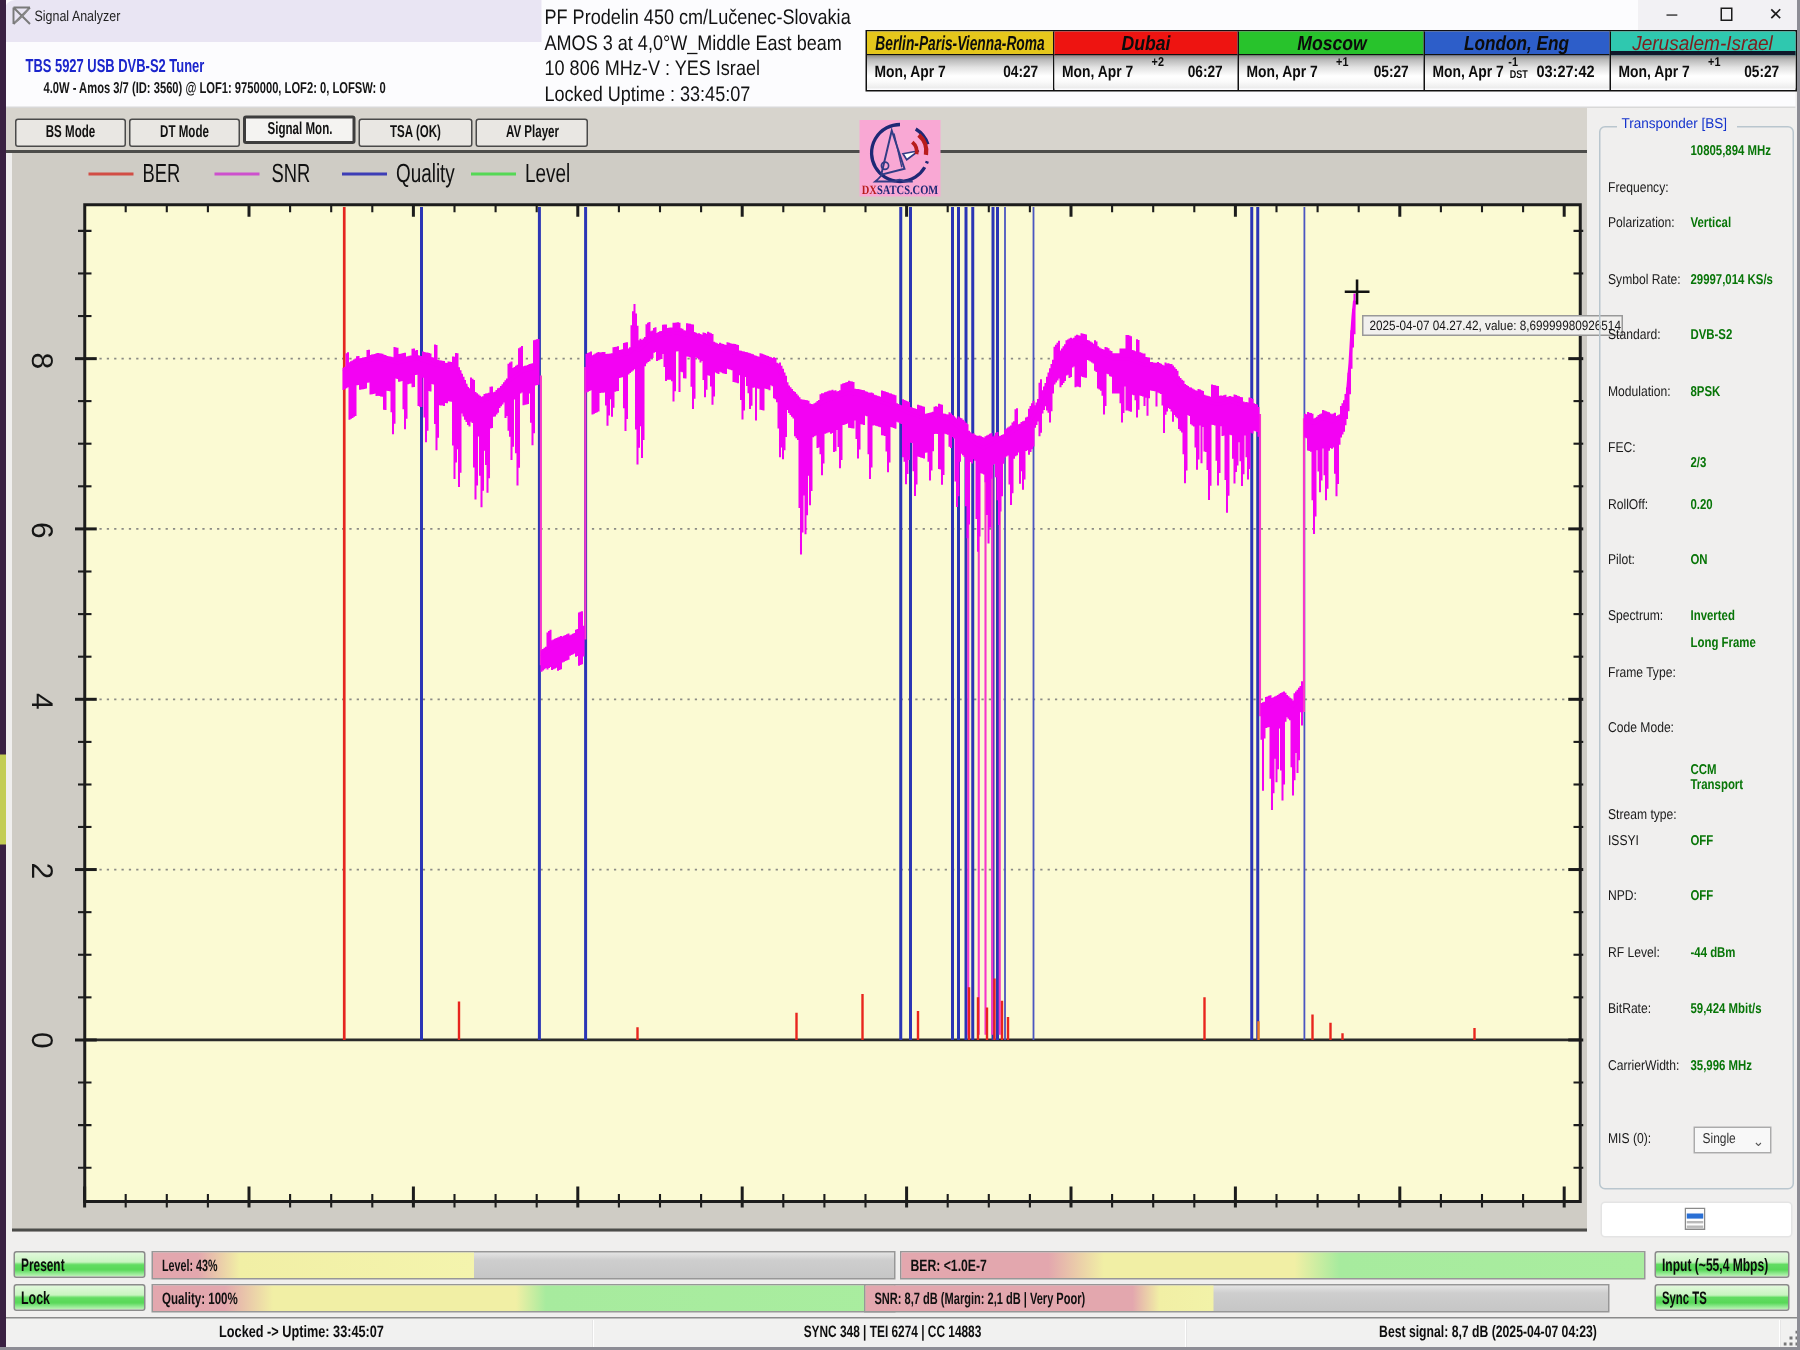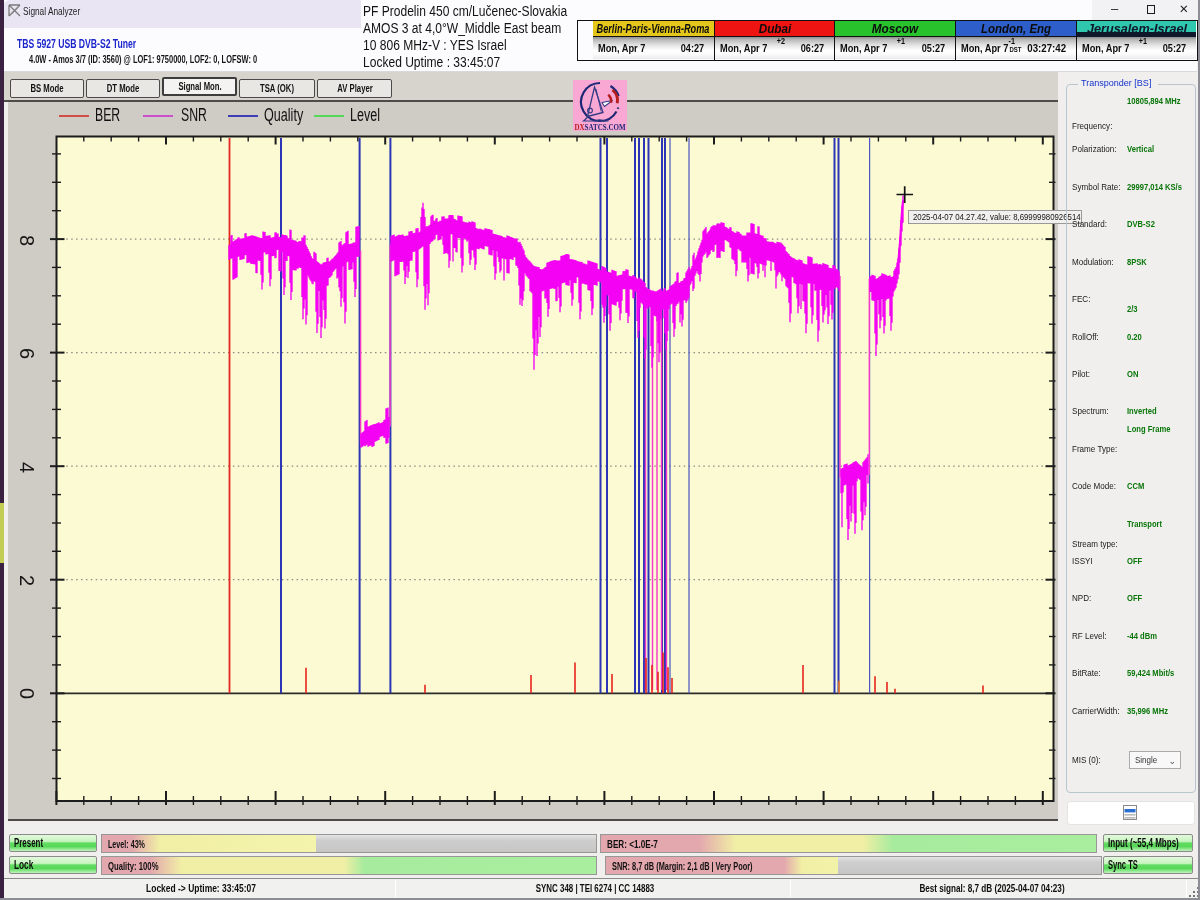--- a/index.html
+++ b/index.html
@@ -38,21 +38,21 @@
 <div class="ab" style="left:17px;top:36.5px;font-size:12.5px;font-weight:bold;color:#1b25cc"><span style="display:inline-block;transform:scaleX(0.69);transform-origin:left center;white-space:nowrap">TBS 5927 USB DVB-S2 Tuner</span></div>
 <div class="ab" style="left:29px;top:52.5px;font-size:10.5px;font-weight:bold;color:#151515"><span style="display:inline-block;transform:scaleX(0.71);transform-origin:left center;white-space:nowrap">4.0W - Amos 3/7 (ID: 3560) @ LOF1: 9750000, LOF2: 0, LOFSW: 0</span></div>
 
 <div class="ab" style="left:363px;top:3px;font-size:14px;color:#121212;line-height:17.1px;transform:scaleX(0.86);transform-origin:left top;white-space:nowrap">
 PF Prodelin 450 cm/Lučenec-Slovakia<br>
 AMOS 3 at 4,0°W_Middle East beam<br>
 10 806 MHz-V : YES Israel<br>
 Locked Uptime : 33:45:07</div>
 
 <div class="ab" style="left:577px;top:19.5px;width:620.5px;height:41.5px;border:1.5px solid #111;display:flex">
-<div style="position:relative;width:124.1px;margin-left:15px;">
+<div style="position:relative;width:124.1px;">
 <div style="position:relative;height:16.5px;background:#e5c71c;border-bottom:1px solid #111;font-size:13.5px;font-weight:bold;font-style:italic;line-height:15.5px;color:#0c0c0c">
         <span style="position:absolute;left:50%;transform:translateX(-50%) scaleX(0.68);transform-origin:center;white-space:nowrap">Berlin-Paris-Vienna-Roma</span>
       </div>
 <div style="position:relative;height:22px;background:linear-gradient(180deg,#8f8f8f 0%,#b8b8b8 12%,#e2e2e2 36%,#ffffff 62%,#fbfbfb 78%,#ebebeb 100%);font-weight:bold;font-size:11px;color:#0c0c0c">
 <span style="position:absolute;left:5px;top:4.5px;display:inline-block;transform:scaleX(0.84);transform-origin:left center;white-space:nowrap">Mon, Apr 7</span>
 <span style="position:absolute;right:10px;top:4.5px;display:inline-block;transform:scaleX(0.83);transform-origin:right center;white-space:nowrap">04:27</span>
       </div>
     </div>
     <div style="position:relative;width:124.1px;border-left:1.5px solid #111;">
 <div style="position:relative;height:16.5px;background:#ee1411;border-bottom:1px solid #111;font-size:13.5px;font-weight:bold;font-style:italic;line-height:15.5px;color:#0c0c0c">
@@ -79,21 +79,21 @@
         <span style="position:absolute;left:50%;transform:translateX(-50%) scaleX(0.85);transform-origin:center;white-space:nowrap">London, Eng</span>
       </div>
 <div style="position:relative;height:22px;background:linear-gradient(180deg,#8f8f8f 0%,#b8b8b8 12%,#e2e2e2 36%,#ffffff 62%,#fbfbfb 78%,#ebebeb 100%);font-weight:bold;font-size:11px;color:#0c0c0c">
 <span style="position:absolute;left:5px;top:4.5px;display:inline-block;transform:scaleX(0.84);transform-origin:left center;white-space:nowrap">Mon, Apr 7</span>
         <div style="position:absolute;right:60px;top:-1.5px;font-size:8.5px;font-weight:bold"><span style="display:inline-block;transform:scaleX(0.85)">-1</span></div>
         <div style="position:absolute;right:53px;top:7.5px;font-size:7.5px;font-weight:bold"><span style="display:inline-block;transform:scaleX(0.8)">DST</span></div>
 <span style="position:absolute;right:10px;top:4.5px;display:inline-block;transform:scaleX(0.88);transform-origin:right center;white-space:nowrap">03:27:42</span>
       </div>
     </div>
     <div style="position:relative;width:124.1px;border-left:1.5px solid #111;">
-<div style="position:relative;height:16.5px;background:#2fc8af;border-bottom:5px solid #0f172a;font-size:13.5px;font-weight:bold;font-style:italic;line-height:15.5px;color:#0f172a">
+<div style="position:relative;height:16.5px;background:#2fc8af;border-bottom:3px solid #0f172a;font-size:13.5px;font-weight:normal;font-style:italic;line-height:15.5px;color:#7f1d1d">
         <span style="position:absolute;left:50%;transform:translateX(-50%) scaleX(0.94);transform-origin:center;white-space:nowrap">Jerusalem-Israel</span>
       </div>
 <div style="position:relative;height:22px;background:linear-gradient(180deg,#8f8f8f 0%,#b8b8b8 12%,#e2e2e2 36%,#ffffff 62%,#fbfbfb 78%,#ebebeb 100%);font-weight:bold;font-size:11px;color:#0c0c0c">
 <span style="position:absolute;left:5px;top:4.5px;display:inline-block;transform:scaleX(0.84);transform-origin:left center;white-space:nowrap">Mon, Apr 7</span>
         <div style="position:absolute;right:49px;top:-1.5px;font-size:8.5px;font-weight:bold"><span style="display:inline-block;transform:scaleX(0.85)">+1</span></div>
 <span style="position:absolute;right:10px;top:4.5px;display:inline-block;transform:scaleX(0.83);transform-origin:right center;white-space:nowrap">05:27</span>
       </div>
     </div>
 </div>
 
@@ -306,21 +306,21 @@
 <div class="rv" style="top:303px"><span style="display:inline-block;transform:scaleX(0.8);transform-origin:left center;white-space:nowrap">2/3</span></div>
 <div class="rl" style="top:331px"><span style="display:inline-block;transform:scaleX(0.85);transform-origin:left center;white-space:nowrap">RollOff:</span></div>
 <div class="rv" style="top:331px"><span style="display:inline-block;transform:scaleX(0.8);transform-origin:left center;white-space:nowrap">0.20</span></div>
 <div class="rl" style="top:368px"><span style="display:inline-block;transform:scaleX(0.85);transform-origin:left center;white-space:nowrap">Pilot:</span></div>
 <div class="rv" style="top:368px"><span style="display:inline-block;transform:scaleX(0.8);transform-origin:left center;white-space:nowrap">ON</span></div>
 <div class="rl" style="top:405px"><span style="display:inline-block;transform:scaleX(0.85);transform-origin:left center;white-space:nowrap">Spectrum:</span></div>
 <div class="rv" style="top:405px"><span style="display:inline-block;transform:scaleX(0.8);transform-origin:left center;white-space:nowrap">Inverted</span></div>
 <div class="rl" style="top:443px"><span style="display:inline-block;transform:scaleX(0.85);transform-origin:left center;white-space:nowrap">Frame Type:</span></div>
 <div class="rv" style="top:423px"><span style="display:inline-block;transform:scaleX(0.8);transform-origin:left center;white-space:nowrap">Long Frame</span></div>
 <div class="rl" style="top:480px"><span style="display:inline-block;transform:scaleX(0.85);transform-origin:left center;white-space:nowrap">Code Mode:</span></div>
-<div class="rv" style="top:480px"><span style="display:inline-block;transform:scaleX(0.8);transform-origin:left center;white-space:nowrap">CCM</span></div>
+<div class="rv" style="top:508px"><span style="display:inline-block;transform:scaleX(0.8);transform-origin:left center;white-space:nowrap">CCM</span></div>
 <div class="rl" style="top:538px"><span style="display:inline-block;transform:scaleX(0.85);transform-origin:left center;white-space:nowrap">Stream type:</span></div>
 <div class="rv" style="top:518px"><span style="display:inline-block;transform:scaleX(0.8);transform-origin:left center;white-space:nowrap">Transport</span></div>
 <div class="rl" style="top:555px"><span style="display:inline-block;transform:scaleX(0.85);transform-origin:left center;white-space:nowrap">ISSYI</span></div>
 <div class="rv" style="top:555px"><span style="display:inline-block;transform:scaleX(0.8);transform-origin:left center;white-space:nowrap">OFF</span></div>
 <div class="rl" style="top:592px"><span style="display:inline-block;transform:scaleX(0.85);transform-origin:left center;white-space:nowrap">NPD:</span></div>
 <div class="rv" style="top:592px"><span style="display:inline-block;transform:scaleX(0.8);transform-origin:left center;white-space:nowrap">OFF</span></div>
 <div class="rl" style="top:630px"><span style="display:inline-block;transform:scaleX(0.85);transform-origin:left center;white-space:nowrap">RF Level:</span></div>
 <div class="rv" style="top:630px"><span style="display:inline-block;transform:scaleX(0.8);transform-origin:left center;white-space:nowrap">-44 dBm</span></div>
 <div class="rl" style="top:667px"><span style="display:inline-block;transform:scaleX(0.85);transform-origin:left center;white-space:nowrap">BitRate:</span></div>
 <div class="rv" style="top:667px"><span style="display:inline-block;transform:scaleX(0.8);transform-origin:left center;white-space:nowrap">59,424 Mbit/s</span></div>
@@ -347,21 +347,21 @@
  <div style="position:absolute;left:0;top:0;height:100%;width:100%;background:linear-gradient(90deg,#e3a7ae 0,#e3a7ae 98px,#f1efa5 135px,#f1efa5 262px,#a7eb9e 292px,#a9ed9f 100%)"></div>
  <div class="bart"><span style="display:inline-block;transform:scaleX(0.74);transform-origin:left center;white-space:nowrap">BER: &lt;1.0E-7</span></div>
   </div>
 <div class="gbtn" style="left:1103px;top:833.5px;width:90px;height:18px"><span style="display:inline-block;transform:scaleX(0.67);transform-origin:left center;white-space:nowrap">Input (~55,4 Mbps)</span></div>
 
 <div class="gbtn" style="left:8.5px;top:855.5px;width:88px;height:18.8px"><span style="display:inline-block;transform:scaleX(0.69);transform-origin:left center;white-space:nowrap">Lock</span></div>
 <div class="bar" style="left:100.5px;top:855.5px;width:496px;height:19px">
  <div style="position:absolute;left:0;top:0;height:100%;width:100%;background:linear-gradient(90deg,#e3a7ae 0,#e3a7ae 48px,#f1efa5 80px,#f1efa5 242px,#a7eb9e 262px,#a9ed9f 100%)"></div>
  <div class="bart"><span style="display:inline-block;transform:scaleX(0.7);transform-origin:left center;white-space:nowrap">Quality: 100%</span></div>
   </div>
-<div class="bar" style="left:605px;top:855.5px;width:497px;height:19px">
+<div class="bar" style="left:576px;top:855.5px;width:497px;height:19px">
  <div style="position:absolute;left:0;top:0;height:100%;width:232px;background:linear-gradient(90deg,#e3a7ae 0,#e3a7ae 178px,#f1efa5 196px,#f2f2a8 100%)"></div>
  <div class="bart"><span style="display:inline-block;transform:scaleX(0.67);transform-origin:left center;white-space:nowrap">SNR: 8,7 dB (Margin: 2,1 dB | Very Poor)</span></div>
   </div>
 <div class="gbtn" style="left:1103px;top:855.5px;width:90px;height:18px"><span style="display:inline-block;transform:scaleX(0.63);transform-origin:left center;white-space:nowrap">Sync TS</span></div>
 
 <div class="ab" style="left:0;top:878px;width:1200px;height:22px;background:#f1f1f0;border-top:1.4px solid #8a8a8a"></div>
 <div class="sbt" style="left:61px">
     <span style="position:absolute;left:50%;top:0;transform:translateX(-50%) scaleX(0.77);transform-origin:center;white-space:nowrap">Locked -&gt; Uptime: 33:45:07</span>
   </div>
 <div class="sbt" style="left:455px">

